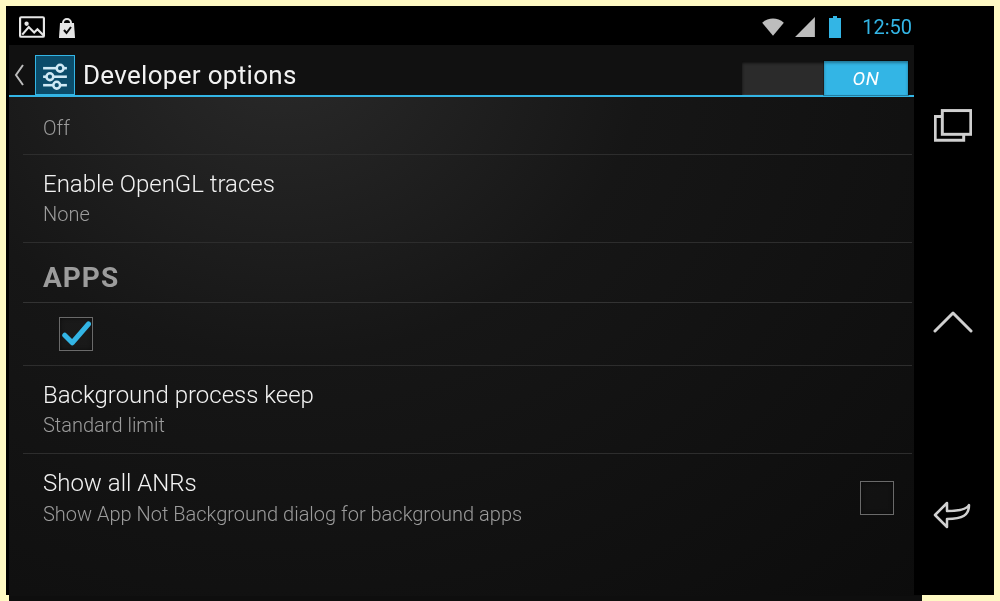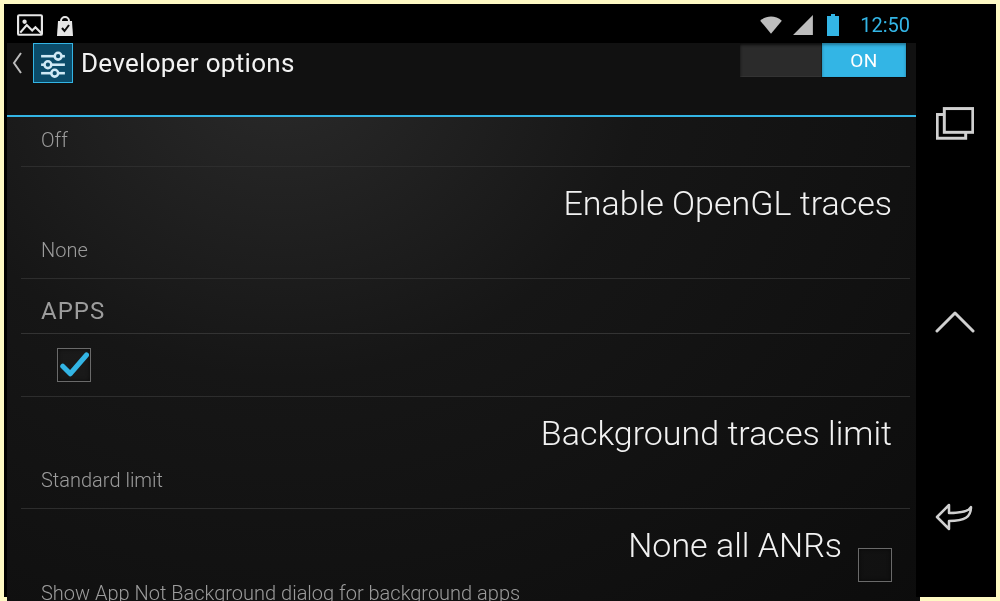--- a/index.html
+++ b/index.html
@@ -1,17 +1,17 @@
 <!DOCTYPE html>
 <html><head>
 <meta charset="utf-8">
 <style>
   * { margin: 0; padding: 0; box-sizing: border-box; }
   html, body { width: 1000px; height: 601px; overflow: hidden; font-family: Roboto, "Helvetica Neue", Arial, sans-serif; background: #000; }
-  .frame { width: 1000px; height: 601px; position: relative; background: #000; border: 4px solid #fef9c3; }
+  .frame { width: 1000px; height: 601px; position: relative; background: #000; border: 6px solid #fef9c3; }
 
   
   .hw-nav {
     position: absolute;
     right: 2px;
     top: 0;
     width: 78px;
     height: 100%;
     background: #000;
     display: flex;
@@ -43,38 +43,38 @@
     justify-content: space-between;
     font-size: 20px;
     color: #33b5e5;
   }
   .sb-left { display: flex; align-items: center; gap: 10px; }
   .sb-right { display: flex; align-items: center; gap: 8px; }
   .ico { display: inline-flex; width: 26px; height: 22px; }
 
   
   .actionbar {
-    height: 74px;
+    height: 52px;
     background: #111;
     border-bottom: 2px solid #33b5e5;
     display: flex;
-    align-items: flex-start;
+    align-items: flex-end;
     padding: 0 14px 0 4px;
   }
   .ab-left { display: flex; align-items: center; gap: 8px; flex: 1; }
   .ab-caret { width: 14px; height: 26px; display: flex; align-items: center; }
   .ab-icon {
     width: 40px; height: 40px;
     background: #0b4c6a;
     border: 1px solid #33b5e5;
     position: relative;
     display: flex; align-items: center; justify-content: center;
   }
   .ab-title { color: #f2f2f2; font-size: 26px; font-weight: 400; letter-spacing: .3px; }
-  .ab-right { display: flex; align-items: center; }
+  .ab-right { display: flex; align-items: center; font-style: italic; }
 
   
   .master-switch {
     width: 166px; height: 34px;
     background: #2b2b2b;
     position: relative;
     box-shadow: inset 0 2px 3px rgba(0,0,0,.7), inset 0 -1px 0 rgba(255,255,255,.05);
   }
   .master-switch .thumb {
     position: absolute; right: 0; top: 0;
@@ -94,50 +94,50 @@
     height: calc(100% - 36px - 60px);
     overflow: hidden;
   }
   .row {
     padding: 14px 28px 14px 34px;
     position: relative;
     display: flex;
     align-items: center;
   }
   .row-body { flex: 1; min-width: 0; }
-  .row-title { color: #f2f2f2; font-size: 34px; font-weight: 300; line-height: 1.3; text-align: right; }
-  .row-summary { color: #9c9c9c; font-size: 20px; font-weight: 300; line-height: 1.35; margin-top: 12px; }
+  .row-title { color: #f2f2f2; font-size: 24px; font-weight: 300; line-height: 1.3; }
+  .row-summary { color: #9c9c9c; font-size: 20px; font-weight: 300; line-height: 1.35; margin-top: 1px; }
   .row-control { margin-left: 16px; }
   .sep {
     border-bottom: 1px solid #2d2d2d;
     margin: 0 10px 0 14px;
   }
   .section-header {
     color: #9c9c9c;
-    font-size: 24px;
-    font-weight: 400;
+    font-size: 28px;
+    font-weight: 700;
     letter-spacing: 1px;
     padding: 18px 28px 8px 34px;
   }
   .section-sep { border-bottom: 1px solid #333; margin: 0 10px 0 14px; }
 
   
   .cb {
     width: 34px; height: 34px;
     border: 1px solid #6a6a6a;
     background: rgba(255,255,255,.02);
     display: flex; align-items: center; justify-content: center;
     box-shadow: inset 0 0 4px rgba(0,0,0,.6);
   }
   .cb svg { display: none; }
   .cb.checked svg { display: block; }
 
   
   .row.partial { padding-top: 2px; padding-bottom: 12px; }
-  .row.partial .row-summary { margin-top: 8px; }
+  .row.partial .row-summary { margin-top: 16px; }
 
   
   .clock { font-size: 20px; font-weight: 400; }
 </style>
 </head>
 <body>
 
 <div class="frame">
 
   <div class="screen">
@@ -232,29 +232,29 @@
             <svg viewBox="0 0 24 24" width="30" height="30">
               <path d="M3 13 L9 19 L22 4" fill="none" stroke="#33b5e5" stroke-width="4" stroke-linecap="round" stroke-linejoin="round"></path>
             </svg>
           </div>
         </div>
       </div>
       <div class="sep"></div>
 
       <div class="row">
         <div class="row-body">
-          <div class="row-title">Background traces limit</div>
+          <div class="row-title">Background process keep</div>
           <div class="row-summary">Standard limit</div>
         </div>
       </div>
       <div class="sep"></div>
 
       <div class="row">
         <div class="row-body">
-          <div class="row-title">None all ANRs</div>
+          <div class="row-title">Show all ANRs</div>
           <div class="row-summary">Show App Not Background dialog for background apps</div>
         </div>
         <div class="row-control">
           <div class="cb">
             
           </div>
         </div>
       </div>
 
     </div>

